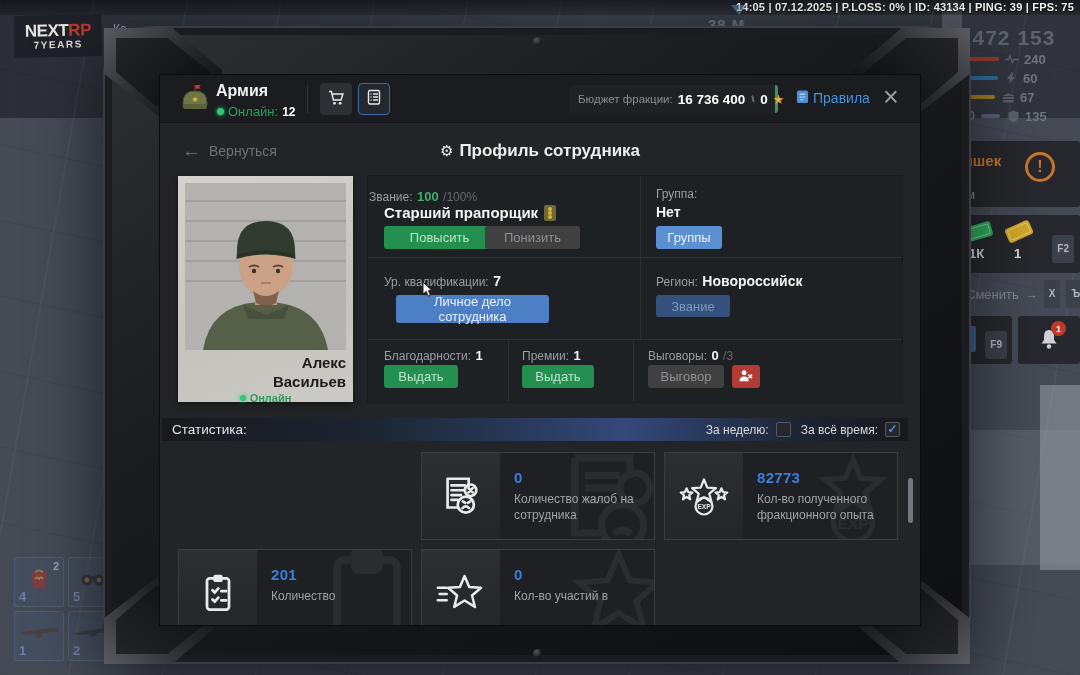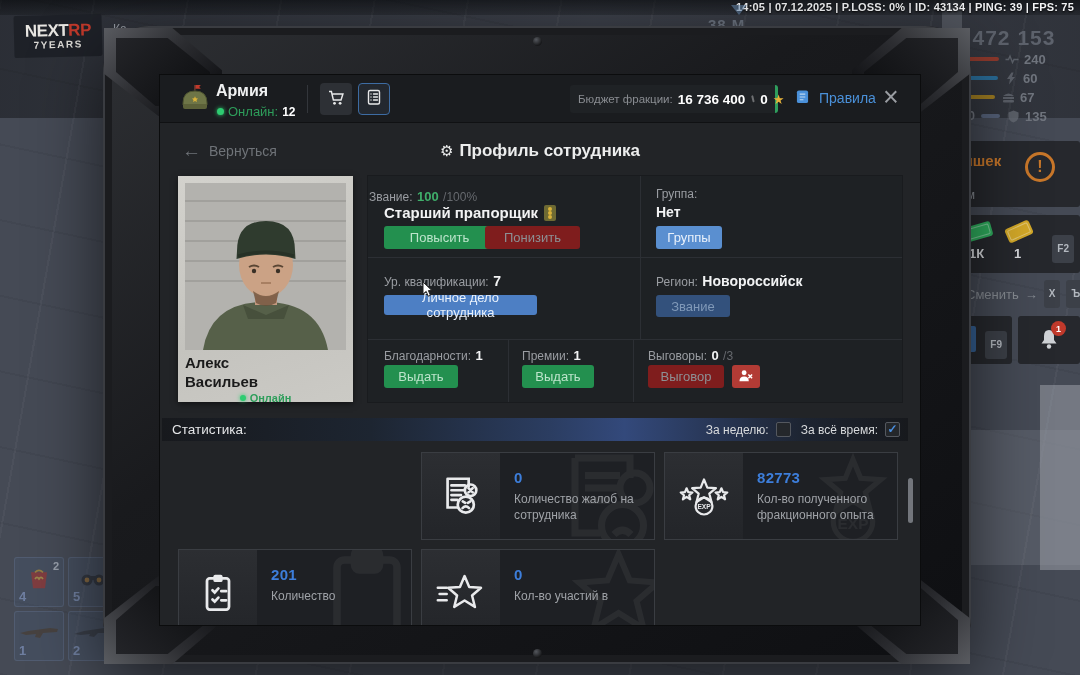--- a/index.html
+++ b/index.html
@@ -68,46 +68,46 @@
   .dot{width:7px;height:7px;border-radius:50%;background:var(--online);box-shadow:0 0 4px var(--online);}
   .online-lbl{font-size:13px;color:#2e9e5b;}
   .online-cnt{font-size:12px;font-weight:bold;color:#fff;}
   .hdr-div{position:absolute;left:147px;top:10px;width:1px;height:28px;background:#33363b;}
   .iconbtn{position:absolute;top:8px;width:32px;height:32px;border-radius:4px;background:#2d3035;display:flex;align-items:center;justify-content:center;}
   .iconbtn.active{background:#23282f;border:1px solid #3d6ca3;}
   .budget{position:absolute;left:410px;top:10px;width:208px;height:28px;background:#1f2225;border-radius:3px;border-right:3px solid var(--budget-green);display:flex;align-items:center;gap:5px;padding:0 8px;}
   .budget-lbl{font-size:11.5px;color:#8a8d92;white-space:nowrap;}
   .budget-val{font-size:13.5px;font-weight:bold;color:#fff;white-space:nowrap;}
   .budget-sep{width:1px;height:14px;background:#3a3d42;}
-  .rules{position:absolute;left:636px;top:14px;display:flex;align-items:center;gap:10px;color:var(--rules-blue);font-size:14px;}
+  .rules{position:absolute;left:636px;top:14px;display:flex;align-items:center;gap:4px;color:var(--rules-blue);font-size:14px;}
   .close-x{position:absolute;left:716px;top:8px;width:30px;height:30px;color:#9a9da2;font-size:27px;line-height:28px;text-align:center;font-weight:300;}
 
   .back-row{position:absolute;left:22px;top:66px;display:flex;align-items:center;gap:8px;color:#6f7378;font-size:14px;}
   .back-arrow{font-size:19px;line-height:1;}
   .title-row{position:absolute;left:0;top:66px;width:760px;text-align:center;color:#eceded;font-size:17px;font-weight:bold;}
   .gear{font-size:15px;margin-right:6px;font-weight:normal;}
 
   
   .photo-card{position:absolute;left:18px;top:101px;width:175px;height:226px;background:linear-gradient(160deg,#d3d2cd,#c4c3be 60%,#cbcac5);padding:7px;box-shadow:0 2px 6px rgba(0,0,0,.5);}
   .photo{width:161px;height:167px;display:block;}
-  .emp-name{margin-top:3px;text-align:left;font-size:15px;font-weight:800;color:#1b1b1b;line-height:1.28;}
+  .emp-name{margin-top:3px;text-align:right;font-size:15px;font-weight:800;color:#1b1b1b;line-height:1.28;}
   .emp-online{display:flex;align-items:center;justify-content:center;gap:4px;margin-top:1px;}
   .emp-online .dot{width:6px;height:6px;}
   .emp-online span{font-size:11px;font-weight:bold;color:#2e9e5b;}
 
   
   .info{position:absolute;left:208px;top:101px;width:534px;height:226px;background:#1e2124;box-shadow:0 0 0 1px #191b1e;}
   .gline{position:absolute;background:#2c2f34;}
   .lbl{font-size:12px;color:#9a9da2;}
   .wval{font-size:13px;font-weight:bold;color:#f2f3f4;}
   .gval{font-size:13px;font-weight:bold;color:#3fae6a;}
   .dim{font-size:12px;color:#66696e;}
   .btn{border:none;border-radius:3px;font-size:13px;display:inline-flex;align-items:center;justify-content:center;cursor:default;}
   .btn-green{background:var(--green);color:var(--green-text);}
-  .btn-gray{background:#7f1d1d;color:#8d9094;}
+  .btn-gray{background:#404040;color:#8d9094;}
   .btn-blue{background:var(--blue-btn);color:#e9f1fb;}
   .btn-blue2{background:var(--blue-btn2);color:#e9f1fb;}
   .btn-mutedblue{background:var(--blue-muted);color:#8099b8;}
   .btn-red{background:var(--red);}
   .insignia{display:inline-block;width:12px;height:16px;background:#6e6a33;border-radius:2px;margin-left:6px;vertical-align:-3px;position:relative;}
   .insignia i{position:absolute;left:4px;width:4px;height:4px;border-radius:50%;background:#d9b23a;}
 
   
   .stats-bar{position:absolute;left:2px;top:343px;width:746px;height:23px;display:flex;align-items:center;
     background:linear-gradient(90deg,#17191d 0%,#1d2531 28%,#2b3d61 52%,#33497b 62%,#1d2431 86%,#17191d 100%);}
@@ -377,21 +377,21 @@
       <button class="btn btn-gray abs" style="left:117px;top:50px;width:95px;height:23px;">Понизить</button>
 
       <div class="abs lbl" style="left:288px;top:11px;">Группа:</div>
       <div class="abs wval" style="left:288px;top:28px;font-size:14px;">Нет</div>
       <button class="btn btn-blue abs" style="left:288px;top:50px;width:66px;height:23px;">Группы</button>
 
       <div class="abs" style="left:16px;top:96px;">
         <span class="lbl">Ур. квалификации:</span>
         <span class="wval" style="font-size:14px;">7</span>
       </div>
-      <button class="btn btn-blue2 abs" style="left:16px;top:119px;width:153px;height:20px;">Личное дело сотрудника</button>
+      <button class="btn btn-blue2 abs" style="left:28px;top:119px;width:153px;height:28px;">Личное дело сотрудника</button>
 
       <div class="abs" style="left:288px;top:96px;">
         <span class="lbl">Регион:</span>
         <span class="wval" style="font-size:14px;">Новороссийск</span>
       </div>
       <button class="btn btn-mutedblue abs" style="left:288px;top:119px;width:74px;height:22px;">Звание</button>
 
       <div class="abs" style="left:16px;top:170px;">
         <span class="lbl">Благодарности:</span>
         <span class="wval">1</span>

